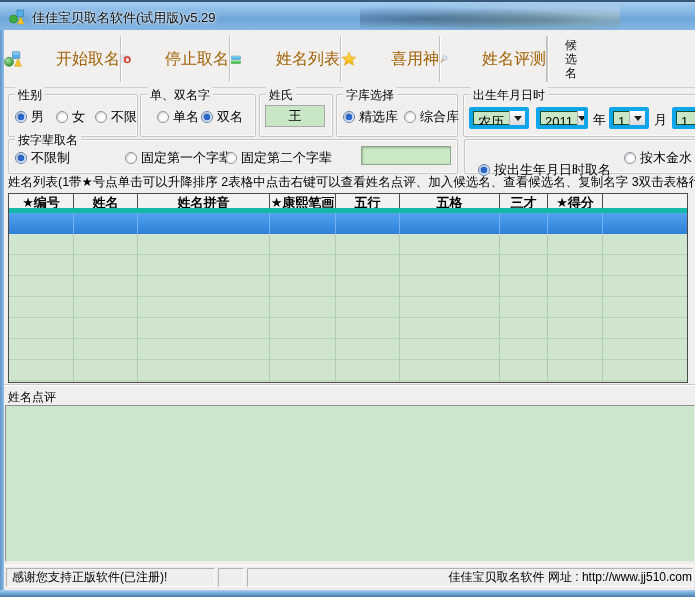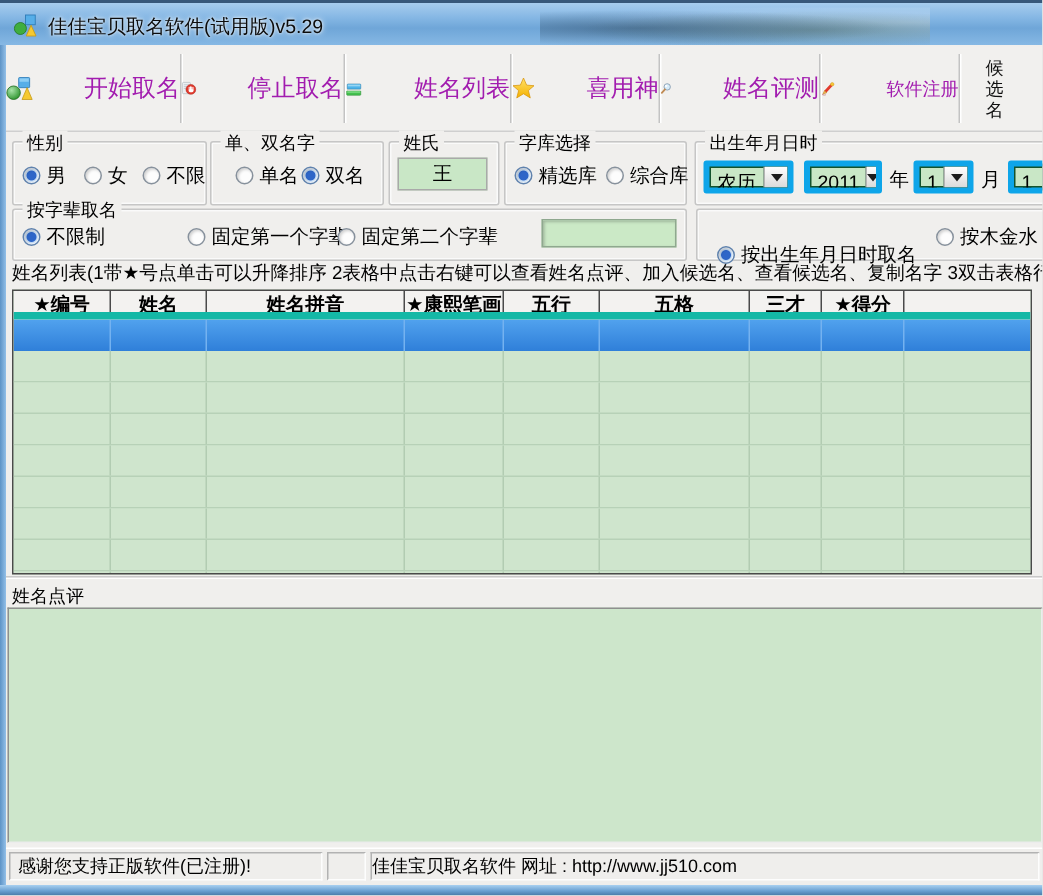--- a/index.html
+++ b/index.html
@@ -19,21 +19,21 @@
     text-shadow:0 0 4px rgba(255,255,255,.95),0 0 2px rgba(255,255,255,.9);white-space:nowrap;}
   .left-border{position:absolute;left:0;top:30px;width:4px;height:560px;
     background:linear-gradient(90deg,#5d93c6,#93c0e8);}
   .bottom-border{position:absolute;left:0;top:590px;width:695px;height:7px;
     background:linear-gradient(180deg,#a9d0f0,#6ba1d2 55%,#4a7aa8);}
 
   
   .toolbar{position:absolute;left:4px;top:31px;width:691px;height:57px;display:flex;align-items:center;
     background:#f1f0ee;border-bottom:1px solid #cfcfcf;box-sizing:border-box;}
   .tbtn{height:52px;display:flex;align-items:center;justify-content:center;gap:6px;cursor:default;flex:0 0 auto;}
-  .tbtn-label{font-size:16px;color:#a21caf;white-space:nowrap;margin-left:28px;}
+  .tbtn-label{font-size:16px;color:#a16207;white-space:nowrap;margin-left:28px;}
   .tbtn-label.small{font-size:12px;}
   .tsep{flex:0 0 1px;height:46px;background:#c3c3c3;box-shadow:1px 0 0 #ffffff;}
   .w1{width:116px}.w2{width:108px}.w3{width:110px}.w4{width:98px}.w5{width:106px}.w6{width:92px}
   .w7{width:44px}
   .vert-label{width:14px;font-size:12px;line-height:14px;word-break:break-all;text-align:right;color:#101010;}
 
   
   .group{position:absolute;border:1px solid #c6c6c6;border-radius:2px;box-shadow:inset 0 0 0 1px #fafafa;}
   .group-label{position:absolute;top:-8px;left:6px;background:#f0efed;padding:0 3px;font-size:12px;white-space:nowrap;}
   .radio-item{position:absolute;display:flex;align-items:center;gap:4px;font-size:13px;white-space:nowrap;}
@@ -72,21 +72,21 @@
   
   .section-divider{position:absolute;left:4px;top:384px;width:691px;height:1px;background:#c9c9c9;box-shadow:0 1px 0 #ffffff;}
   .comment-label{position:absolute;left:8px;top:389px;font-size:12px;}
   .comment-box{position:absolute;left:5px;top:405px;width:690px;height:157px;background:#cde6cb;
     border:1px solid;border-color:#8f8f8f #ececec #ececec #8f8f8f;box-sizing:border-box;}
   .statusbar{position:absolute;left:4px;top:565px;width:691px;height:24px;background:#efeeec;border-top:1px solid #ffffff;}
   .sp{position:absolute;top:2px;height:19px;border:1px solid;border-color:#b2b2b2 #fdfdfd #fdfdfd #b2b2b2;
     font-size:12px;line-height:17px;box-sizing:border-box;overflow:hidden;white-space:nowrap;}
   .sp1{left:2px;width:209px;padding-left:5px;}
   .sp2{left:214px;width:26px;}
-  .sp3{left:243px;width:446px;text-align:left;}
+  .sp3{left:243px;width:446px;text-align:right;}
 </style>
 </head>
 <body>
 
 <div id="window">
 
   <div class="titlebar">
     <svg class="title-icon" viewBox="0 0 16 16">
       <rect x="8" y="1" width="6.5" height="6.5" fill="#56aee8" stroke="#2e7cb8" stroke-width="0.6"></rect>
       <circle cx="4.6" cy="10" r="4" fill="#3fae3f" stroke="#2a7a2a" stroke-width="0.6"></circle>
@@ -163,29 +163,20 @@
     <div class="tbtn w5">
       <svg width="30" height="30" viewBox="0 0 30 30">
         <circle cx="18" cy="11" r="8" fill="#d6ecfa" stroke="#7e93a8" stroke-width="2"></circle>
         <circle cx="15.5" cy="8.5" r="3" fill="#ffffff" opacity="0.85"></circle>
         <line x1="12.5" y1="17" x2="4.5" y2="26" stroke="#c08a52" stroke-width="4.5" stroke-linecap="round"></line>
       </svg>
       <span class="tbtn-label">姓名评测</span>
     </div>
     <div class="tsep"></div>
 
-    <div class="tbtn w6">
-      <svg width="28" height="28" viewBox="0 0 30 30">
-        <line x1="23" y1="7" x2="10" y2="21" stroke="#e23b2e" stroke-width="5.5" stroke-linecap="round"></line>
-        <circle cx="23.5" cy="6.5" r="3.4" fill="#f8c838" stroke="#d09a20"></circle>
-        <polygon points="8,19 12.5,23.5 4.5,26.5" fill="#f0b050" stroke="#b9802a"></polygon>
-        <path d="M3,27 q4,2.5 8,0.5" stroke="#c06a6a" stroke-width="1.2" fill="none"></path>
-      </svg>
-      <span class="tbtn-label small">软件注册</span>
-    </div>
     <div class="tsep"></div>
 
     <div class="tbtn w7">
       <span class="vert-label">候选名</span>
     </div>
   </div>
 
   <div class="group" style="left:8px;top:94px;width:128px;height:41px;">
     <span class="group-label">性别</span>
     <div class="radio-item" style="left:6px;top:13px;">

